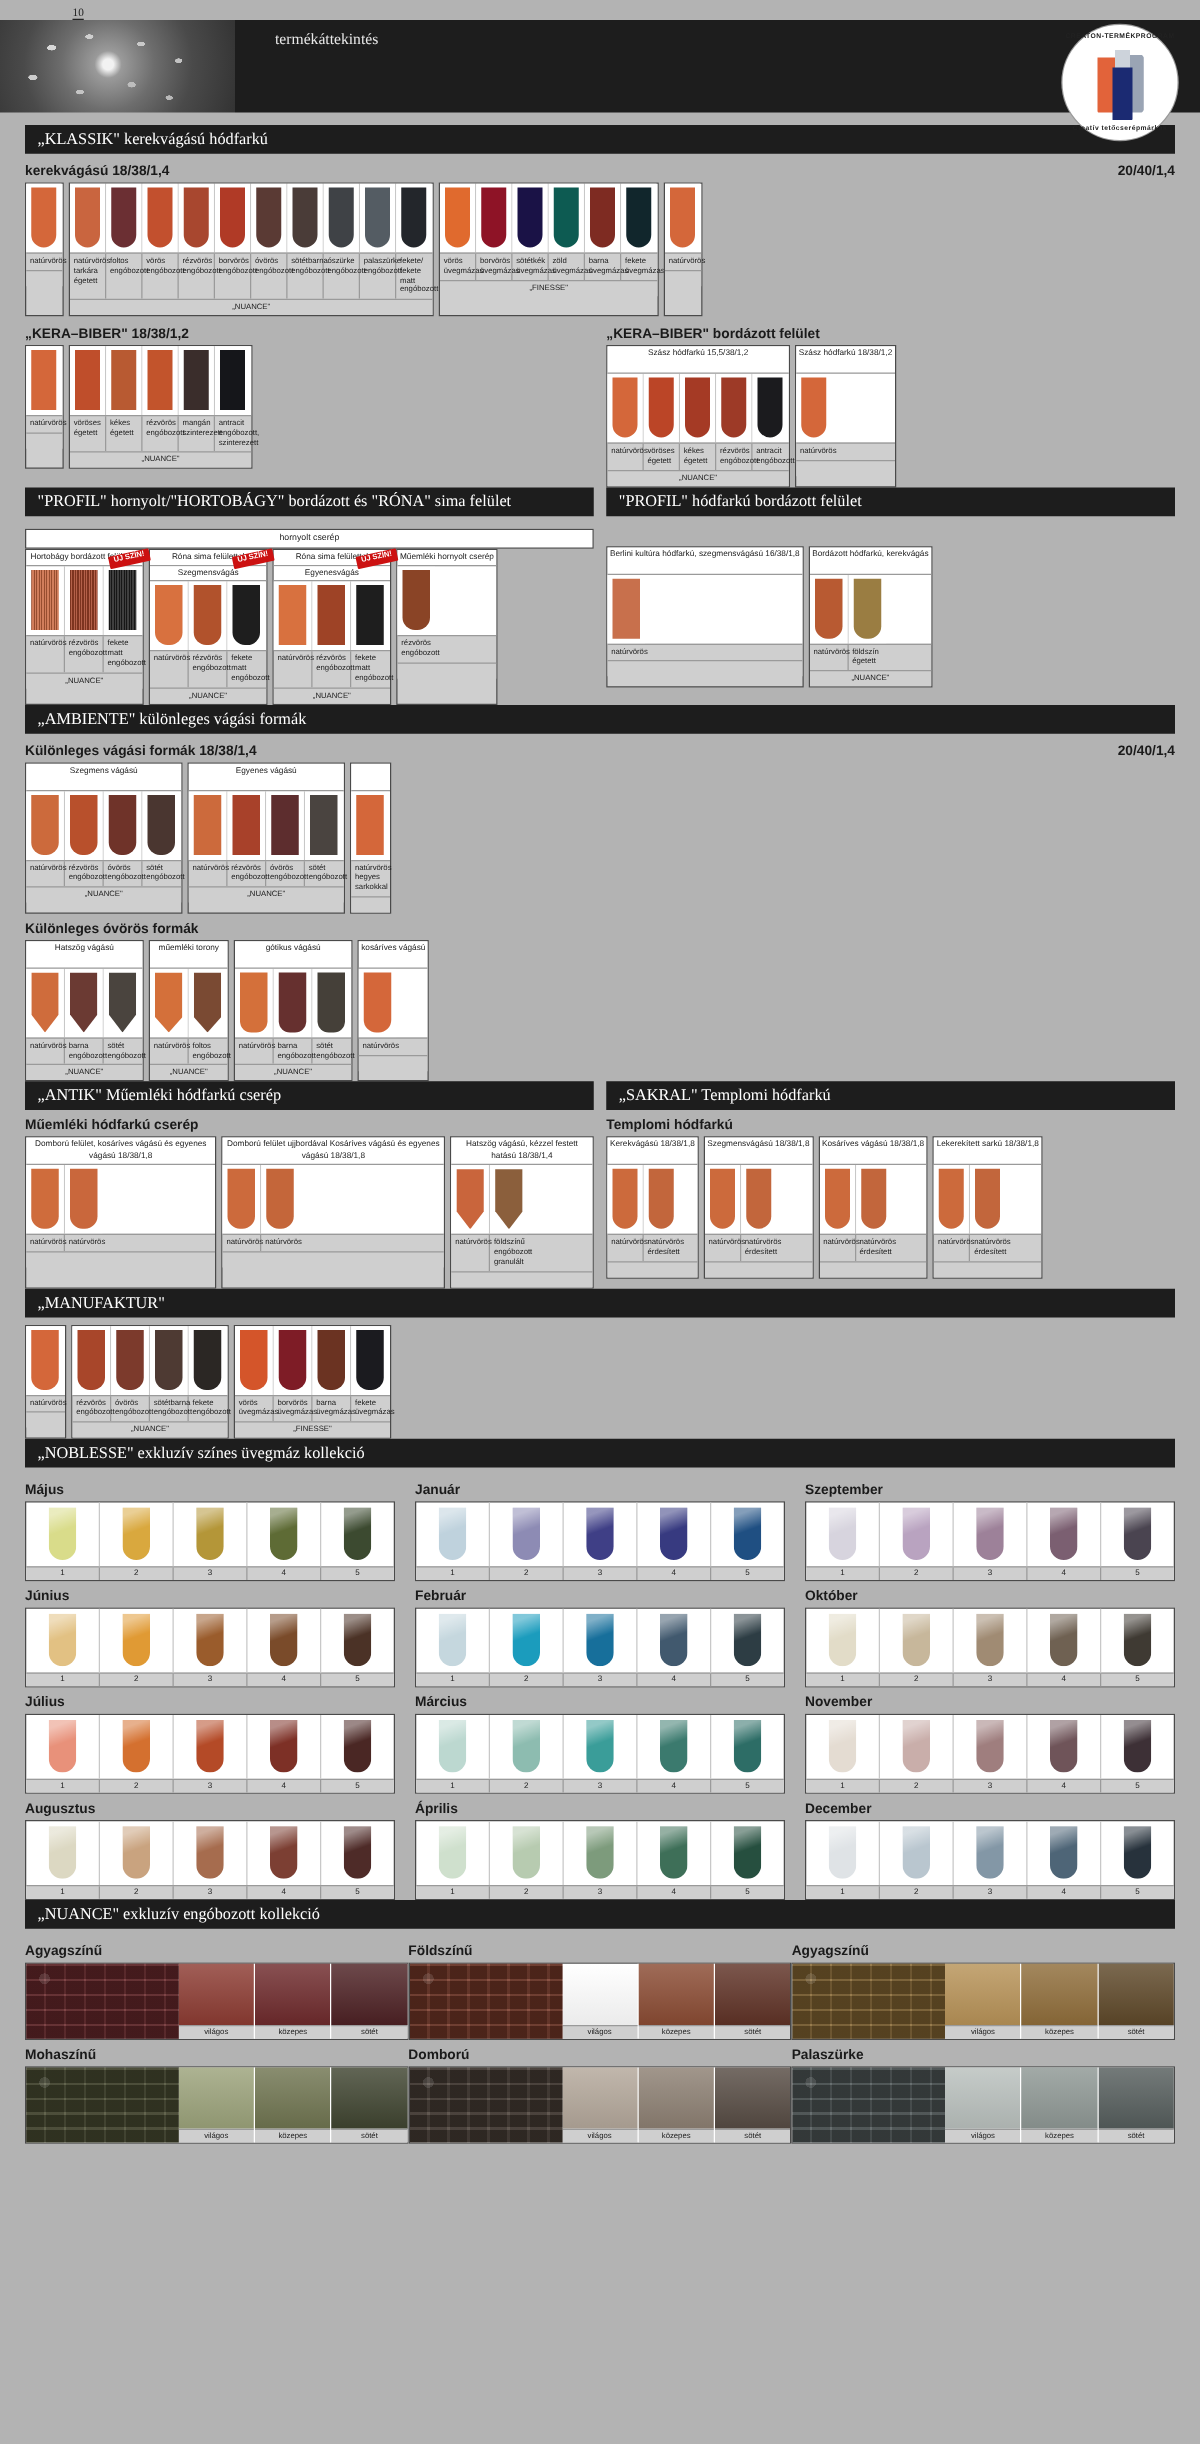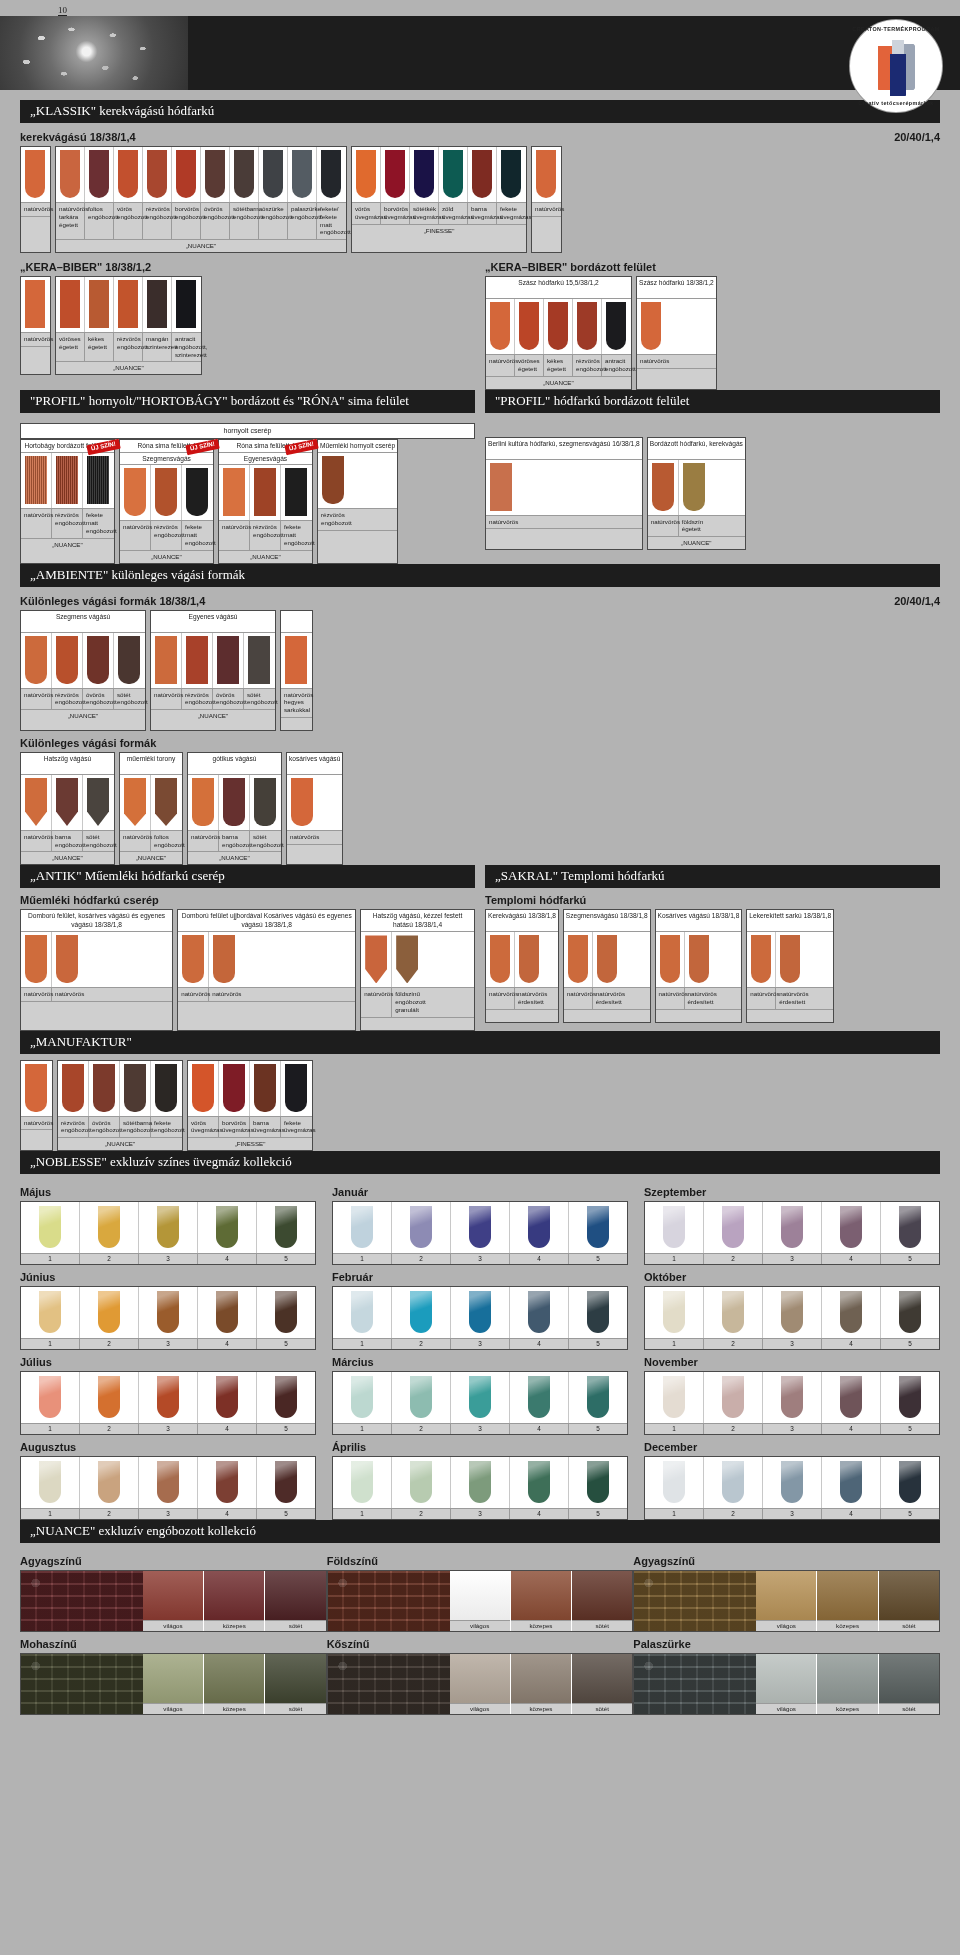--- a/index.html
+++ b/index.html
@@ -159,20 +159,21 @@
 <body>
 
 <div class="pagenum">
   <span>10</span>
   <span class="bar">12</span>
 </div>
 
 <div class="header">
   <div class="peacock"></div>
   <div class="titlebar">
+    <div class="sub">termékáttekintés</div>
   </div>
   <div class="logo">
     <div class="ring"></div>
     <div class="inner">
       <div class="t2"></div>
       <div class="t1"></div>
       <div class="t4"></div>
       <div class="t3"></div>
     </div>
     <div class="txt-top">CREATON-TERMÉKPROGRAM</div>
@@ -663,21 +664,21 @@
               <div class="tile flat" style="background: rgb(212, 103, 58); width: 22px;"></div>
             </div>
           </div>
         </div>
         <div class="lbls">
           <div class="lbl" style="width: 31px;">natúrvörös hegyes sarkokkal</div>
         </div>
         <div class="nuance">&nbsp;</div>
       </div>
     </div>
-    <div class="subhead">Különleges vágási formák</div>
+    <div class="subhead">Különleges óvörös formák</div>
     <div class="ttable">
       <div class="tgroup">
         <div class="gtitle tall">Hatszög vágású</div>
         <div class="cells">
           <div class="cell">
             <div class="swatchbox">
               <div class="tile hex" style="background: rgb(207, 108, 60); width: 22px;"></div>
             </div>
           </div>
           <div class="cell">
@@ -1376,21 +1377,21 @@
             <div class="nstep">
               <div class="nstepcolor" style="background: linear-gradient(rgba(255, 255, 255, 0.18), rgba(0, 0, 0, 0.08)) rgb(138, 75, 51);"></div>
               <div class="nsteplbl">közepes</div>
             </div>
             <div class="nstep">
               <div class="nstepcolor" style="background: linear-gradient(rgba(255, 255, 255, 0.18), rgba(0, 0, 0, 0.08)) rgb(95, 50, 38);"></div>
               <div class="nsteplbl">sötét</div>
             </div>
           </div>
         </div>
-        <div class="nname">Kőszínű</div>
+        <div class="nname">Domború</div>
         <div class="npanel">
           <div class="nshingle" style="background: radial-gradient(7px at 12% 20%, rgba(255, 255, 255, 0.12) 0px, rgba(255, 255, 255, 0.12) 60%, transparent 62%), repeating-linear-gradient(0deg, rgba(0, 0, 0, 0.25) 0px, rgba(0, 0, 0, 0.25) 10px, rgba(255, 255, 255, 0.07) 10px, rgba(255, 255, 255, 0.07) 12px), repeating-linear-gradient(90deg, rgba(0, 0, 0, 0.18) 0px, rgba(0, 0, 0, 0.18) 14px, rgba(255, 255, 255, 0.06) 14px, rgba(255, 255, 255, 0.06) 16px) rgb(74, 64, 56);"></div>
           <div class="nsteps">
             <div class="nstep">
               <div class="nstepcolor" style="background: linear-gradient(rgba(255, 255, 255, 0.18), rgba(0, 0, 0, 0.08)) rgb(179, 167, 154);"></div>
               <div class="nsteplbl">világos</div>
             </div>
             <div class="nstep">
               <div class="nstepcolor" style="background: linear-gradient(rgba(255, 255, 255, 0.18), rgba(0, 0, 0, 0.08)) rgb(140, 127, 114);"></div>
               <div class="nsteplbl">közepes</div>

